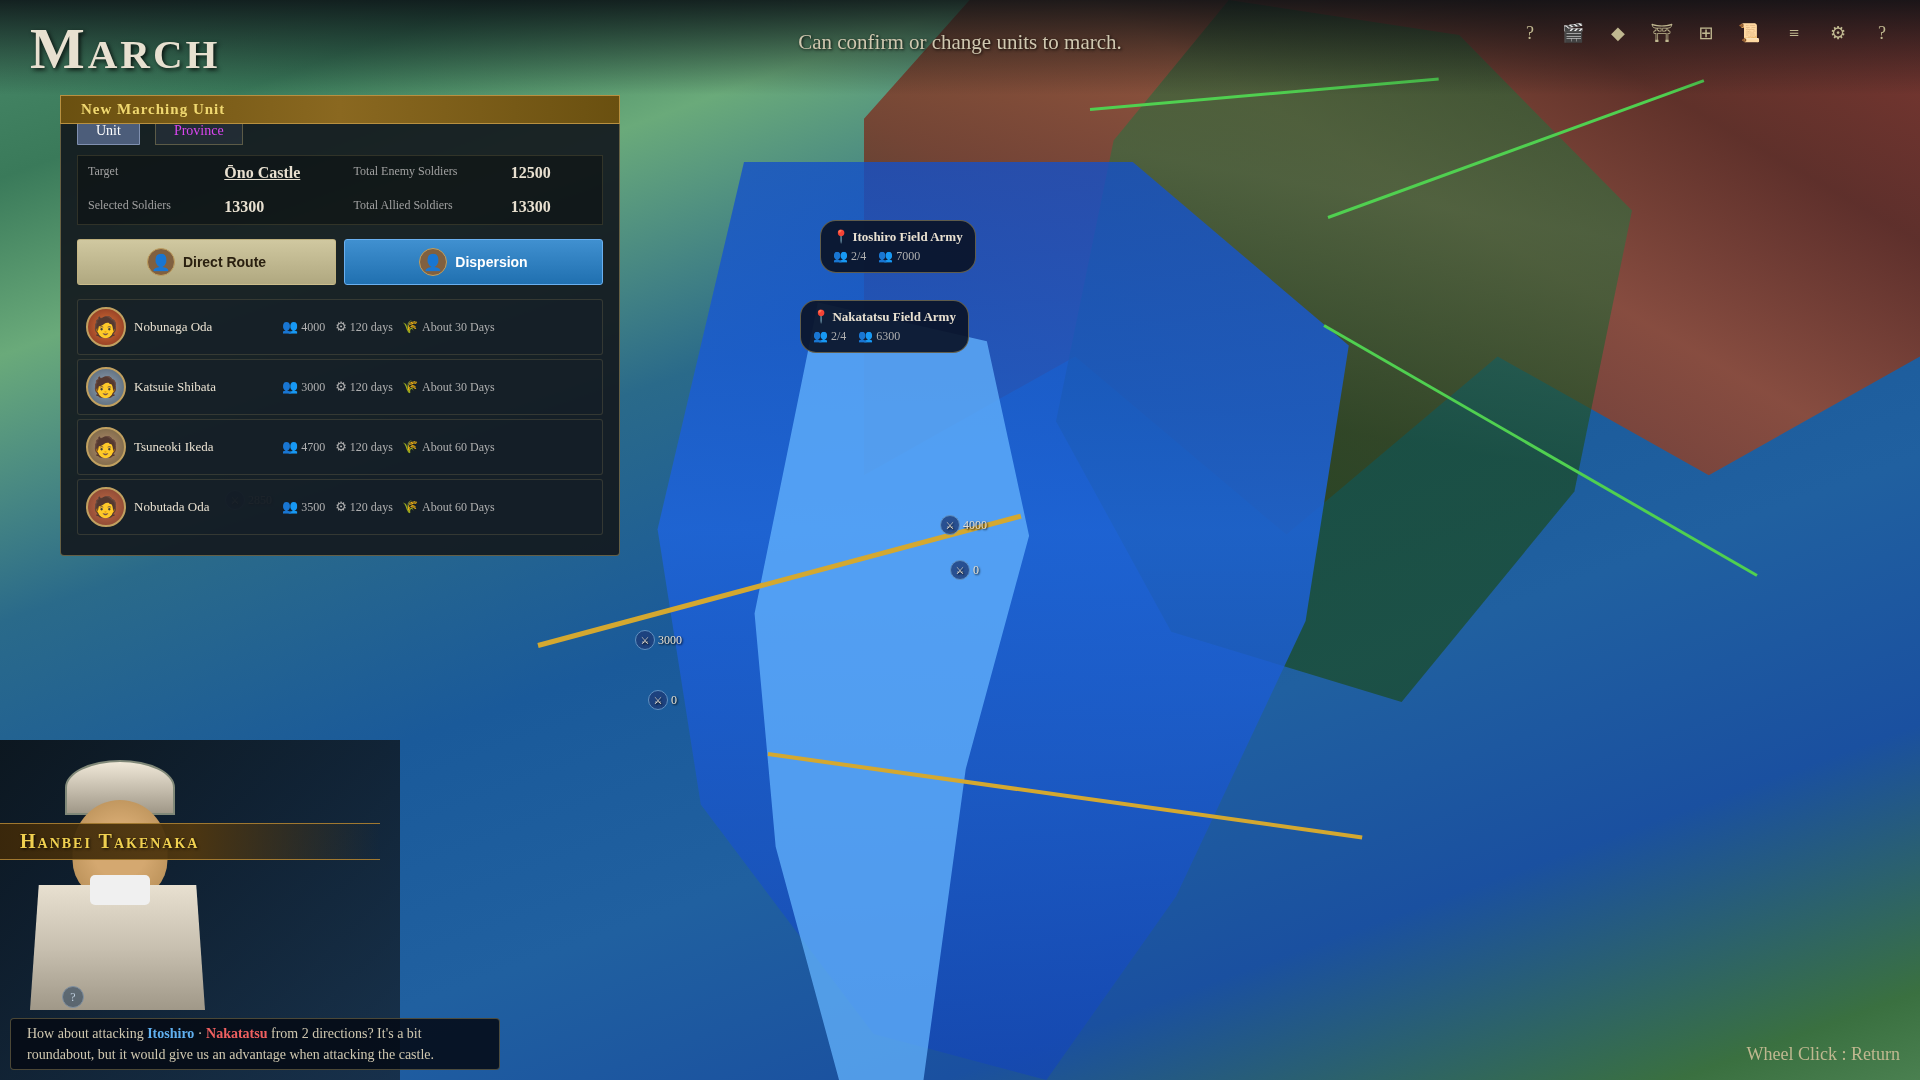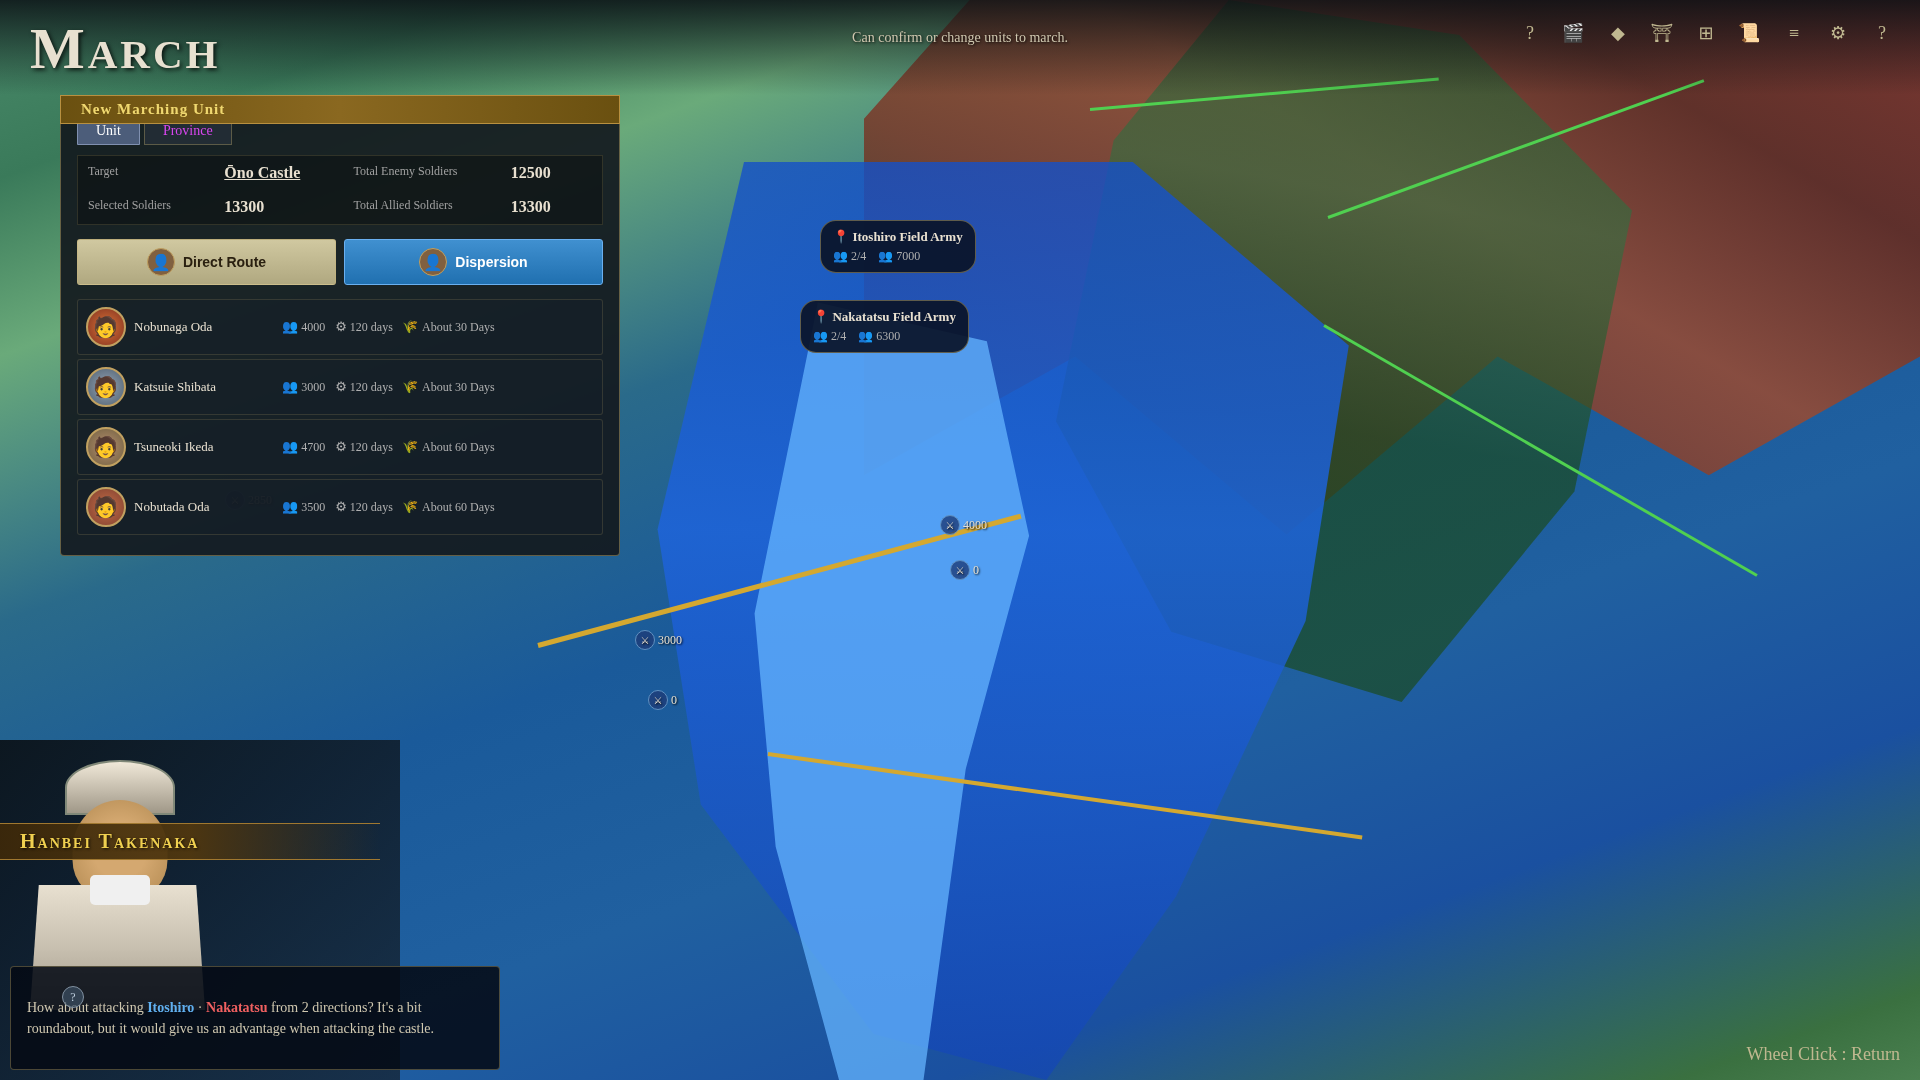--- a/index.html
+++ b/index.html
@@ -55,21 +55,21 @@
       letter-spacing: 3px;
       font-variant: small-caps;
     }
 
     .header-hint {
       position: absolute;
       top: 30px;
       left: 50%;
       transform: translateX(-50%);
       color: #d0c8b0;
-      font-size: 14px;
+      font-size: 21px;
       text-shadow: 1px 1px 3px rgba(0,0,0,0.9);
       white-space: nowrap;
     }
 
     
     #top-icons {
       position: absolute;
       top: 15px;
       right: 20px;
       display: flex;
@@ -102,21 +102,21 @@
       font-size: 15px;
       font-weight: bold;
       letter-spacing: 1px;
       z-index: 11;
       width: 560px;
     }
 
     
     .tabs-row {
       display: flex;
-      gap: 4px;
+      gap: 15px;
       margin-bottom: 10px;
     }
 
     .tab {
       padding: 5px 18px;
       border-radius: 3px 3px 0 0;
       font-size: 14px;
       cursor: pointer;
       border: 1px solid rgba(180,160,100,0.4);
     }
@@ -303,21 +303,21 @@
 
     
     #dialogue-box {
       position: absolute;
       bottom: 10px;
       left: 10px;
       width: 490px;
       background: rgba(5, 10, 20, 0.88);
       border: 1px solid rgba(180,160,100,0.4);
       border-radius: 4px;
-      padding: 30px 16px;
+      padding: 4px 16px;
       z-index: 9;
       font-size: 14px;
       color: #d0c8b0;
       line-height: 1.5;
     }
 
     .dialogue-highlight-blue { color: #60b0f0; font-weight: bold; }
     .dialogue-highlight-red { color: #f06060; font-weight: bold; }
 
     

